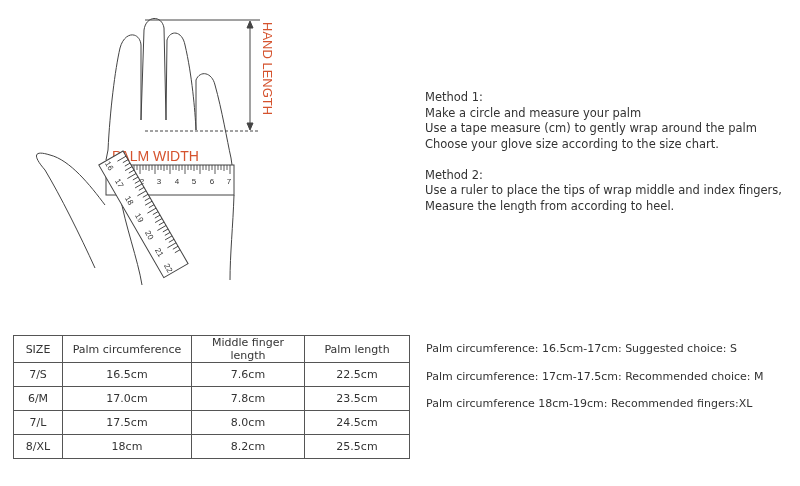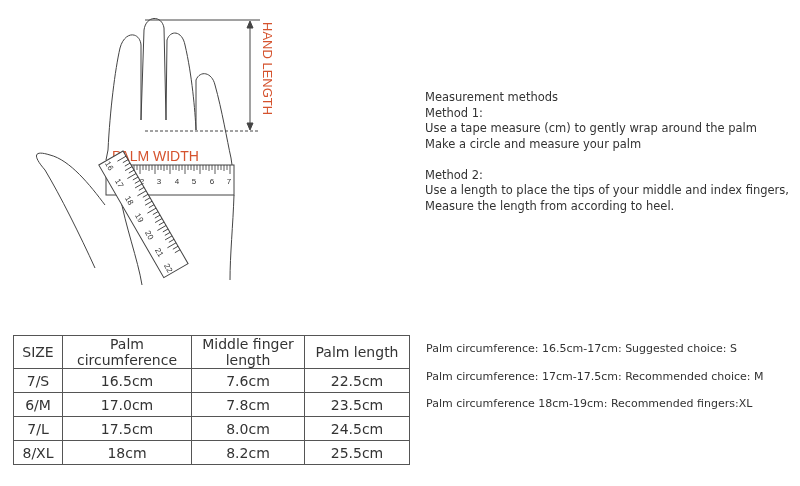--- a/index.html
+++ b/index.html
@@ -2,21 +2,21 @@
 <html><head>
 <meta charset="utf-8">
 <style>
   html, body { margin:0; padding:0; background:#ffffff; }
   body { width:800px; height:486px; position:relative; overflow:hidden;
          font-family:"DejaVu Sans", sans-serif; color:#333; }
   .hand { position:absolute; left:20px; top:10px; width:270px; height:300px; }
   .methods { position:absolute; left:425px; top:90px; font-size:11.5px; line-height:15.5px; color:#333; }
   .methods div { white-space:nowrap; }
   .methods .gap { height:15.5px; }
-  table.size { position:absolute; left:13px; top:335px; border-collapse:collapse; font-size:14px; color:#333; }
+  table.size { position:absolute; left:13px; top:335px; border-collapse:collapse; font-size:11px; color:#333; }
   table.size td, table.size th { border:1px solid #555; font-weight:normal; text-align:center; height:23px; padding:0 4px; }
   table.size th { height:24px; }
   .recs { position:absolute; left:426px; top:342px; font-size:11px; color:#333; }
   .recs div { height:27.5px; white-space:nowrap; }
 </style>
 </head>
 <body>
 
 <svg class="hand" viewBox="0 0 270 300" xmlns="http://www.w3.org/2000/svg">
   <g fill="none" stroke="#444" stroke-width="1">
@@ -142,27 +142,27 @@
       <text x="46" y="0">18</text>
       <text x="66" y="0">19</text>
       <text x="86" y="0">20</text>
       <text x="106" y="0">21</text>
       <text x="124" y="0">22</text>
     </g>
   </g>
 </svg>
 
 <div class="methods">
-  <div>Measurement methods</div>
   <div>Method 1:</div>
+  <div>Make a circle and measure your palm</div>
   <div>Use a tape measure (cm) to gently wrap around the palm</div>
-  <div>Make a circle and measure your palm</div>
+  <div>Choose your glove size according to the size chart.</div>
   <div class="gap"></div>
   <div>Method 2:</div>
-  <div>Use a length to place the tips of your middle and index fingers,</div>
+  <div>Use a ruler to place the tips of wrap middle and index fingers,</div>
   <div>Measure the length from according to heel.</div>
 </div>
 
 <table class="size">
   <tbody>
       <tr>
     <th style="width:40px">SIZE</th>
     <th style="width:120px">Palm circumference</th>
     <th style="width:104px">Middle finger length</th>
     <th style="width:96px">Palm length</th>

